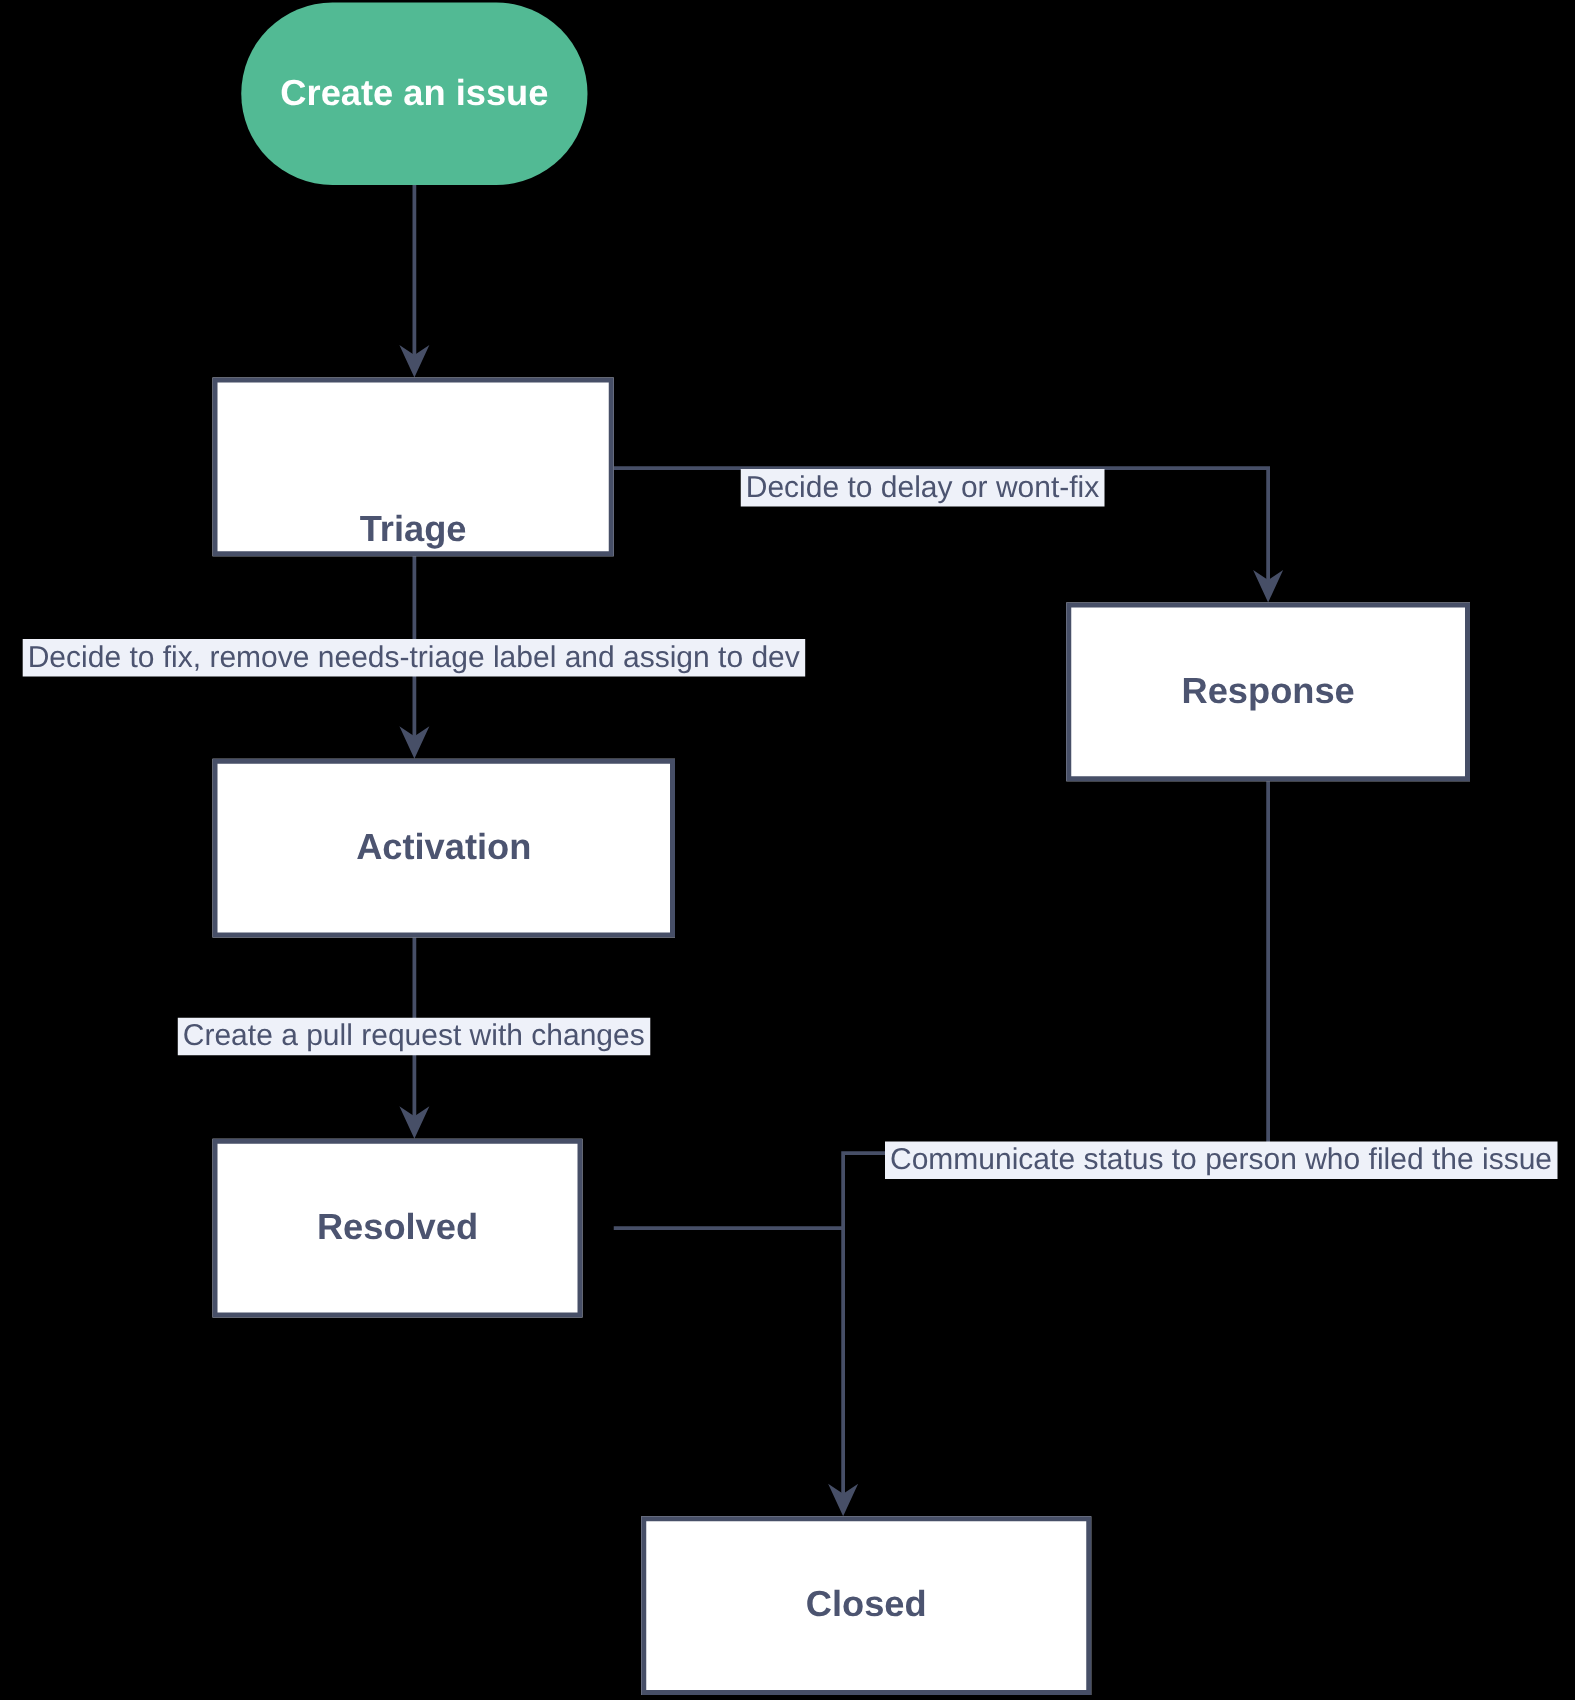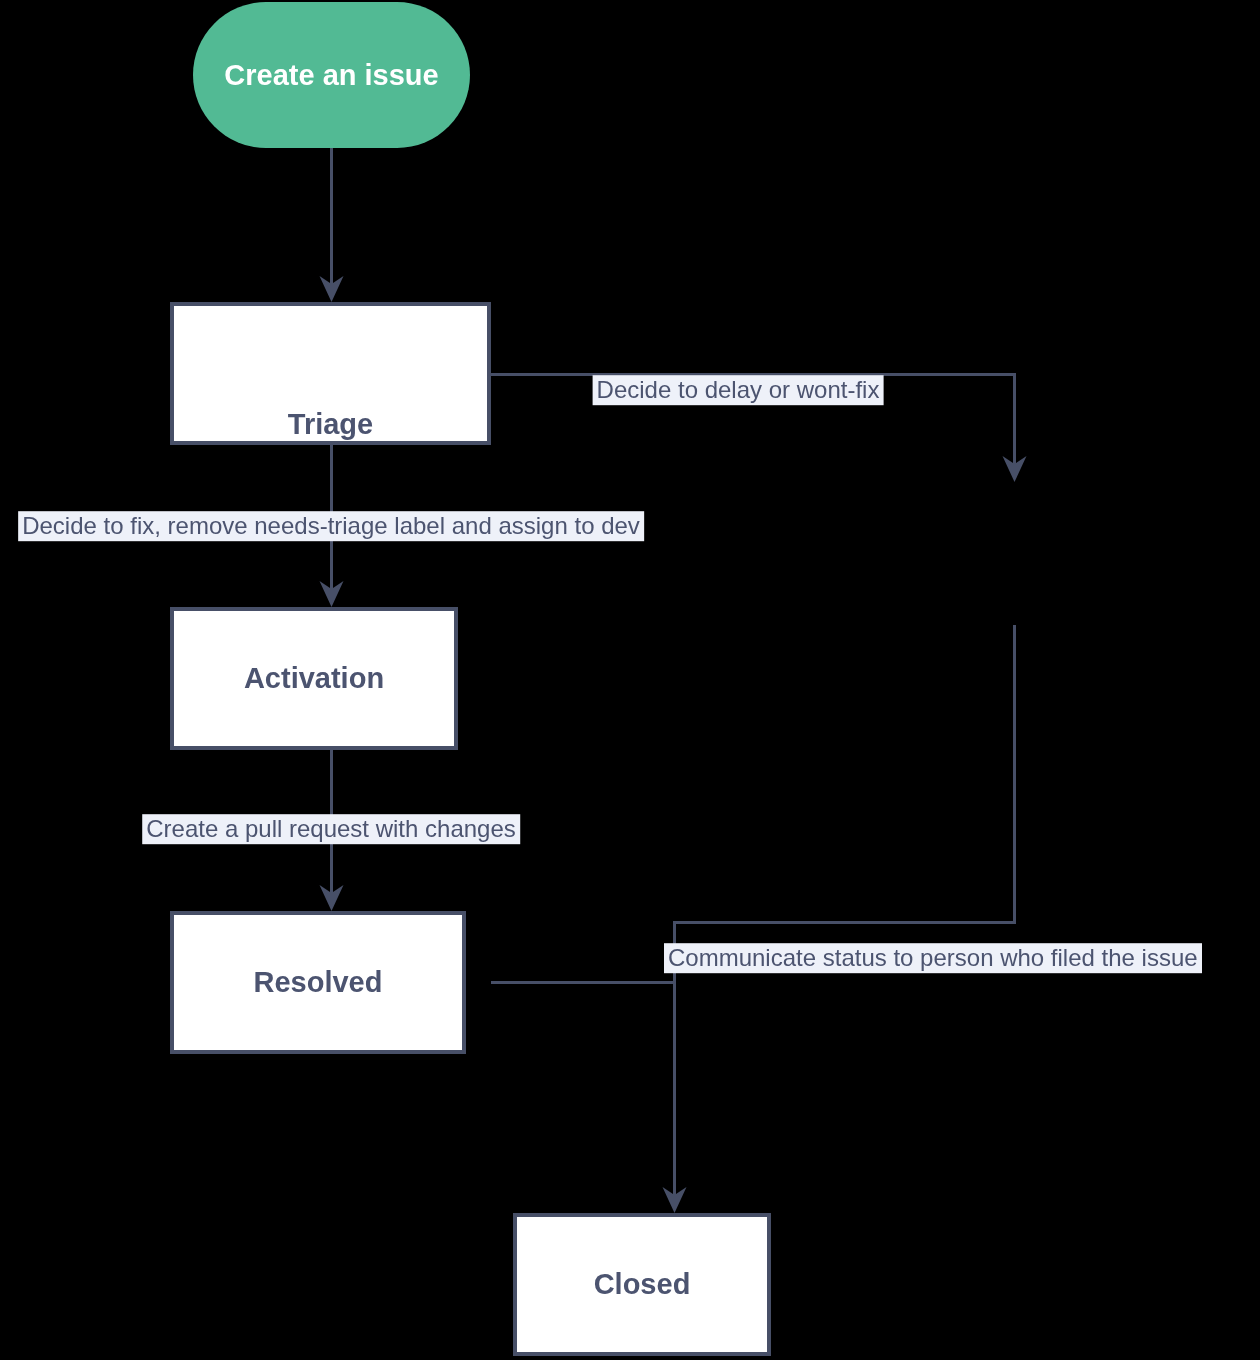--- a/index.html
+++ b/index.html
@@ -66,28 +66,28 @@
     white-space: nowrap;
     transform: translate(-50%, -50%);
   }
   .edge-label.left-anchored {
     transform: translate(0, -50%);
   }
   
   #node-start      { left: 193px; top: 2px;    width: 277px; height: 146px; }
   #node-triage     { left: 170px; top: 302px;  width: 321px; height: 143px; align-items: flex-end; }
   #node-response   { left: 853px; top: 482px;  width: 323px; height: 143px; }
-  #node-activation { left: 170px; top: 607px;  width: 288px; height: 143px; }
+  #node-activation { left: 170px; top: 607px;  width: 370px; height: 143px; }
   #node-resolved   { left: 170px; top: 911px;  width: 296px; height: 143px; }
-  #node-closed     { left: 513px; top: 1213px; width: 258px; height: 143px; }
+  #node-closed     { left: 513px; top: 1213px; width: 360px; height: 143px; }
   
   #lbl-delay       { left: 738px; top: 390px; }
   #lbl-fix         { left: 331px; top: 526px; }
   #lbl-pr          { left: 331px; top: 829px; }
-  #lbl-communicate { left: 664px; top: 928px; margin-top: 30px; }
+  #lbl-communicate { left: 708px; top: 928px; }
 </style>
 </head>
 <body>
 
 <div class="canvas">
 
   <svg class="edges" viewBox="0 0 1260 1360" xmlns="http://www.w3.org/2000/svg">
 
     <path class="edge" d="M331.5 148 L331.5 290"></path>
     <polygon class="arrow" points="319.5,276 331.5,302 343.5,276 331.5,284"></polygon>
@@ -108,20 +108,23 @@
   </svg>
 
   <div class="node stadium" id="node-start">
     <span>Create an issue</span>
   </div>
 
   <div class="node" id="node-triage">
     <span>Triage</span>
   </div>
 
+  <div class="node" id="node-response">
+    <span>Response</span>
+  </div>
 
   <div class="node" id="node-activation">
     <span>Activation</span>
   </div>
 
   <div class="node" id="node-resolved">
     <span>Resolved</span>
   </div>
 
   <div class="node" id="node-closed">

